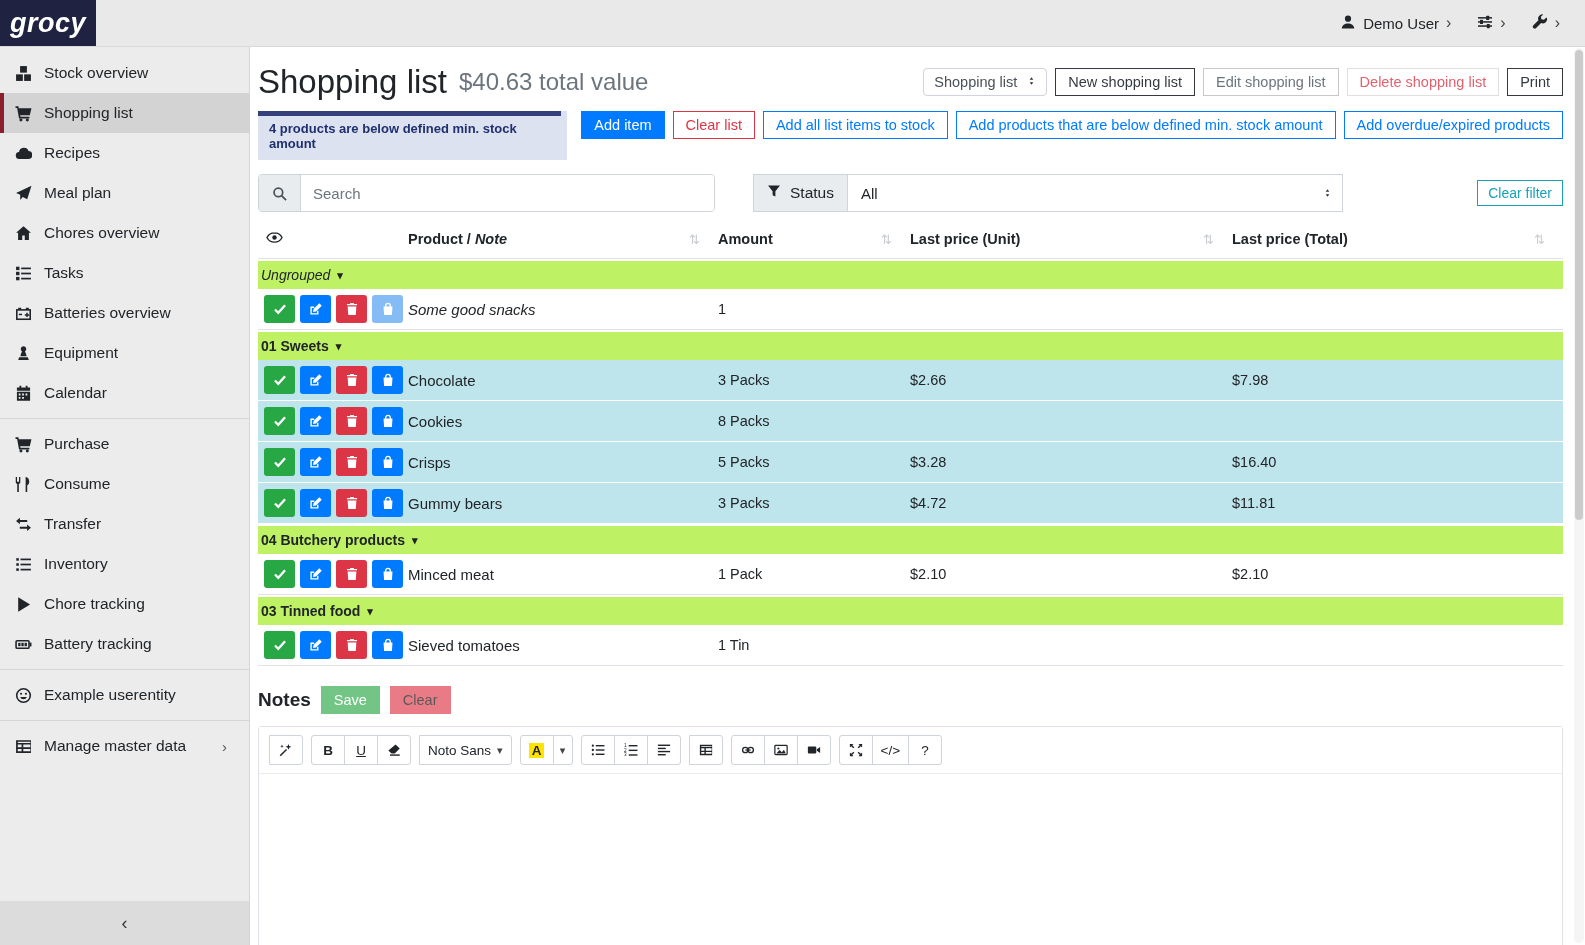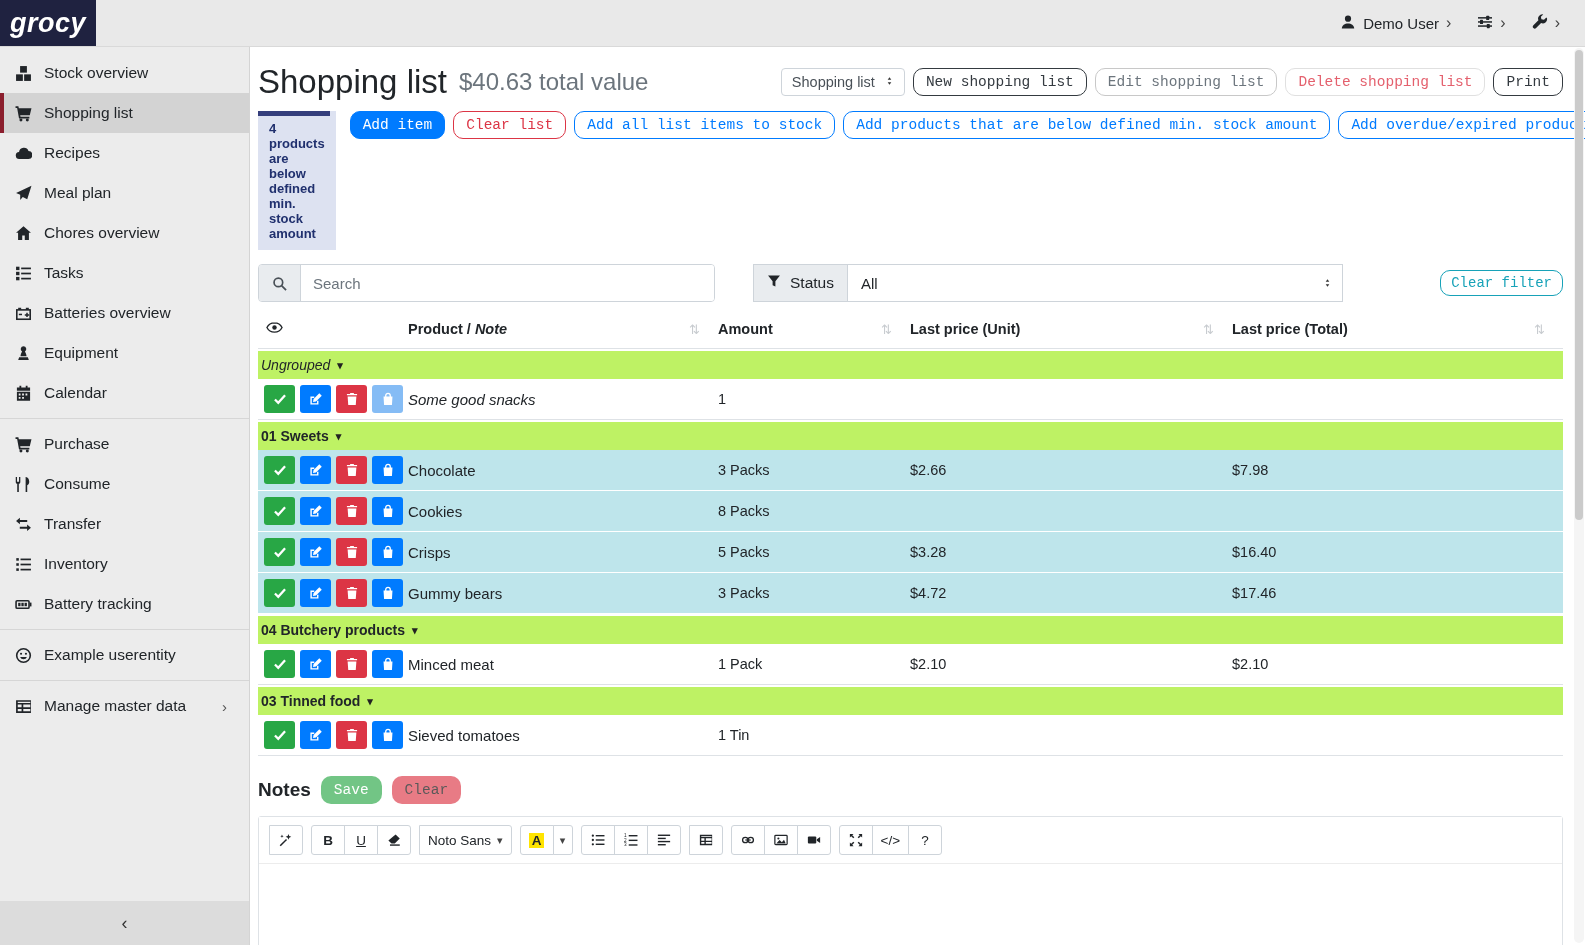--- a/index.html
+++ b/index.html
@@ -35,22 +35,22 @@
   .main{flex:1;background:#fff;padding:8px 22px 0 8px;overflow:hidden;position:relative;}
   .page-head{display:flex;align-items:center;margin:8px 0 10px;}
   h1{font-size:33px;font-weight:500;}
   .subtitle{font-size:24px;font-weight:300;color:#6c757d;margin-left:12px;}
   .head-controls{margin-left:auto;display:flex;align-items:center;gap:8px;}
 
   .fake-select{display:flex;align-items:center;gap:10px;border:1px solid #ced4da;border-radius:4px;
     background:#fff;padding:5px 10px;font-size:14.5px;color:#495057;cursor:pointer;}
   .sel-caret svg{width:9px;height:12px;color:#333;}
 
-  .btn{border-radius:10px;padding:5px 12px;font-size:14.5px;background:#fff;border:1px solid transparent;
-    cursor:pointer;font-family:Liberation Mono, monospace;white-space:nowrap;}
+  .btn{border-radius:0;padding:5px 12px;font-size:14.5px;background:#fff;border:1px solid transparent;
+    cursor:pointer;font-family:Liberation Sans, sans-serif;white-space:nowrap;}
   .btn-outline-dark{color:#343a40;border-color:#343a40;}
   .btn-outline-secondary{color:#6c757d;border-color:#c8c8c8;}
   .btn-outline-danger-muted{color:#e4606d;border-color:#e0e0e0;}
   .btn-primary{background:var(--primary,#007bff);border-color:var(--primary,#007bff);color:#fff;}
   .btn-outline-danger{color:var(--danger,#dc3545);border-color:var(--danger,#dc3545);}
   .btn-outline-primary{color:var(--primary,#007bff);border-color:var(--primary,#007bff);}
   .btn-outline-info{color:var(--info,#17a2b8);border-color:var(--info,#17a2b8);}
 
   
   .hint-row{display:flex;align-items:flex-start;gap:8px;margin:2px 0 14px;}
@@ -287,20 +287,28 @@
               <rect x="5.2" y="7.2" width="9.8" height="1.6"></rect>
               <rect x="1.2" y="11.6" width="2.4" height="2.4"></rect>
               <rect x="5.2" y="12" width="9.8" height="1.6"></rect>
             </svg>
           </span>
           <span>Inventory</span>
         </div>
         <div class="side-item">
           <span class="sicon">
             <svg viewBox="0 0 16 16" fill="currentColor" xmlns="http://www.w3.org/2000/svg">
+              <path d="M3 1.2 14.2 8 3 14.8z"></path>
+            </svg>
+          </span>
+          <span>Chore tracking</span>
+        </div>
+        <div class="side-item">
+          <span class="sicon">
+            <svg viewBox="0 0 16 16" fill="currentColor" xmlns="http://www.w3.org/2000/svg">
               <rect x="1" y="4.4" width="12.2" height="7.2" rx="1" fill="none" stroke="currentColor" stroke-width="1.5"></rect>
               <rect x="3" y="6.4" width="2.2" height="3.2"></rect>
               <rect x="6" y="6.4" width="2.2" height="3.2"></rect>
               <rect x="9" y="6.4" width="2.2" height="3.2"></rect>
               <rect x="13.8" y="6.2" width="1.7" height="3.6"></rect>
             </svg>
           </span>
           <span>Battery tracking</span>
         </div>
         <div class="side-divider"></div>
@@ -600,21 +608,21 @@
                     <svg viewBox="0 0 16 16" fill="currentColor" xmlns="http://www.w3.org/2000/svg">
                       <path d="M5.4 6.3V4.2a2.6 2.6 0 0 1 5.2 0v2.1" fill="none" stroke="#fff" stroke-width="1.5"></path>
                       <path d="M2.9 5.2h10.2l-.6 9.6H3.5z" fill="#fff"></path>
                     </svg>
                   </span>
                 </button>
               </div>
               <div class="pname">Gummy bears</div>
               <div class="cell">3 Packs</div>
               <div class="cell">$4.72</div>
-              <div class="cell">$17.46</div>
+              <div class="cell">$11.81</div>
             </div>
             <div class="group-row">
               <span class="gname">04 Butchery products</span>
               <span class="gcaret">▾</span>
             </div>
             <div class="trow prow">
               <div class="acts">
                 <button class="abtn check">
                   <span style="display: flex;">
                     <svg viewBox="0 0 16 16" fill="currentColor" xmlns="http://www.w3.org/2000/svg">

